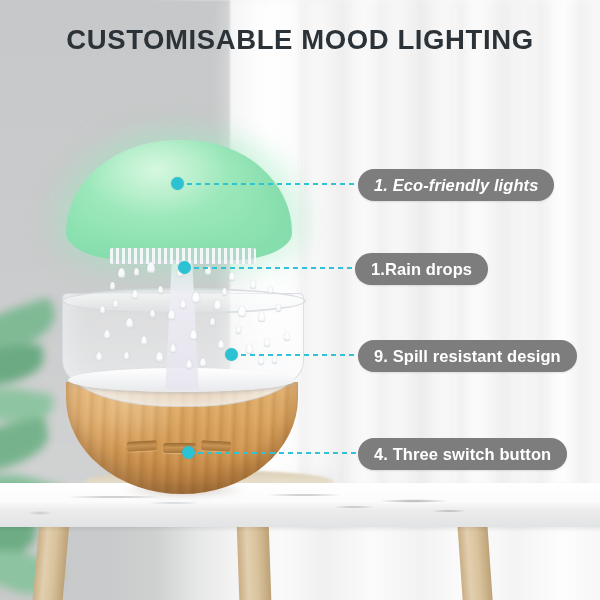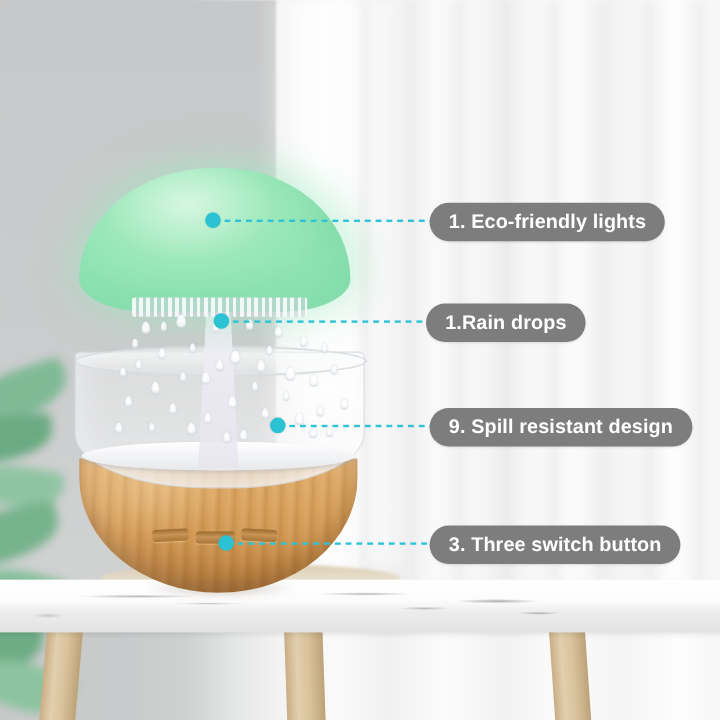--- a/index.html
+++ b/index.html
@@ -380,26 +380,27 @@
         <div class="drop" style="left:222px;top:288px;width:5px;height:8px;"></div>
         <div class="drop" style="left:180px;top:300px;width:6px;height:9px;"></div>
         <div class="drop" style="left:272px;top:356px;width:5px;height:8px;"></div>
         <div class="drop" style="left:100px;top:306px;width:5px;height:8px;"></div>
       </div>
   </div>
 
   <div id="callout-layer">
       <div class="connector" style="left:187px;top:183px;width:177px;"></div>
       <div class="endpoint" style="left:171px;top:177px;"></div>
-      <div class="pill" style="left:358px;top:169px;">1. Eco-friendly lights</div>
+      <div class="pill" style="left:358px;top:169px;font-style:italic;">1. Eco-friendly lights</div>
       <div class="connector" style="left:194px;top:267px;width:167px;"></div>
       <div class="endpoint" style="left:178px;top:261px;"></div>
       <div class="pill" style="left:355px;top:253px;">1.Rain drops</div>
       <div class="connector" style="left:241px;top:354px;width:123px;"></div>
       <div class="endpoint" style="left:225px;top:348px;"></div>
       <div class="pill" style="left:358px;top:340px;">9. Spill resistant design</div>
       <div class="connector" style="left:198px;top:452px;width:166px;"></div>
       <div class="endpoint" style="left:182px;top:446px;"></div>
-      <div class="pill" style="left:358px;top:438px;">3. Three switch button</div>
+      <div class="pill" style="left:358px;top:438px;">4. Three switch button</div>
     </div>
 
+  <div class="title">CUSTOMISABLE MOOD LIGHTING</div>
 
 </div>
 
 </body></html>

